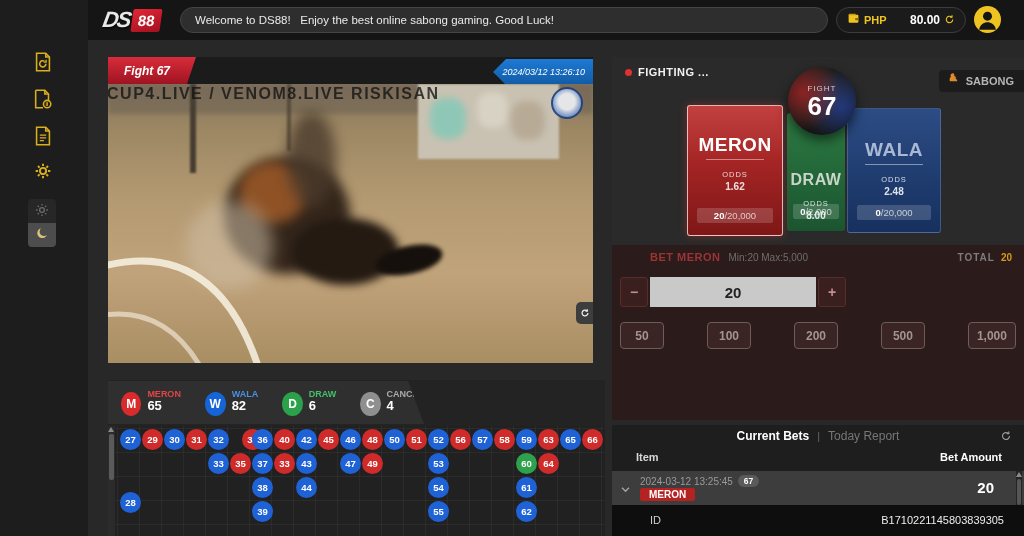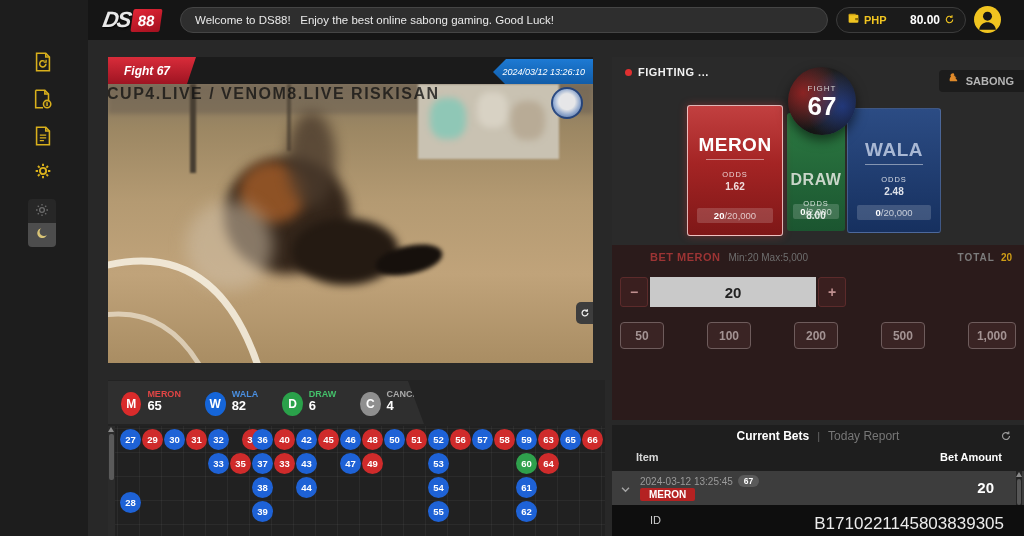--- a/index.html
+++ b/index.html
@@ -109,21 +109,21 @@
   .bet-row { position:absolute; left:0; top:46px; width:412px; height:34px; background:#3d3d3d; cursor:pointer; }
   .row-chevron { position:absolute; left:8px; top:10px; }
   .row-time { position:absolute; left:28px; top:4px; color:#9a9a9a; font-size:10px; display:flex; align-items:center; gap:5px; }
   .fight-pill { background:#5a5a5a; color:#fff; font-size:8.5px; font-weight:bold; border-radius:7px; padding:1px 6px; }
   .side-badge { position:absolute; left:28px; top:17px; background:#b42222; color:#fff; font-size:10px; font-weight:bold; padding:1px 9px; border-radius:2px; }
   .row-amount { position:absolute; right:30px; top:8px; color:#fff; font-size:15px; font-weight:bold; }
   .bets-scrollbar { position:absolute; right:2px; top:46px; width:6px; height:62px; background:#242424; }
   .bets-thumb { position:absolute; left:1px; top:8px; width:4px; height:26px; background:#565656; border-radius:2px; }
   .detail-row { position:absolute; left:0; top:80px; width:412px; height:31px; background:#0e0e0e; }
   .detail-id-label { position:absolute; left:38px; top:9px; color:#cfcfcf; font-size:11px; }
-  .detail-id-value { position:absolute; right:20px; top:9px; color:#ececec; font-size:17px; }
+  .detail-id-value { position:absolute; right:20px; top:9px; color:#ececec; font-size:11px; }
 </style>
 </head>
 <body>
 
 <div class="app">
 
   <aside class="sidebar">
     <button class="side-btn" style="top:48px">
       <span>
         <svg width="22" height="22" viewBox="0 0 24 24" fill="none" stroke="#d9b01c" stroke-width="1.7">

